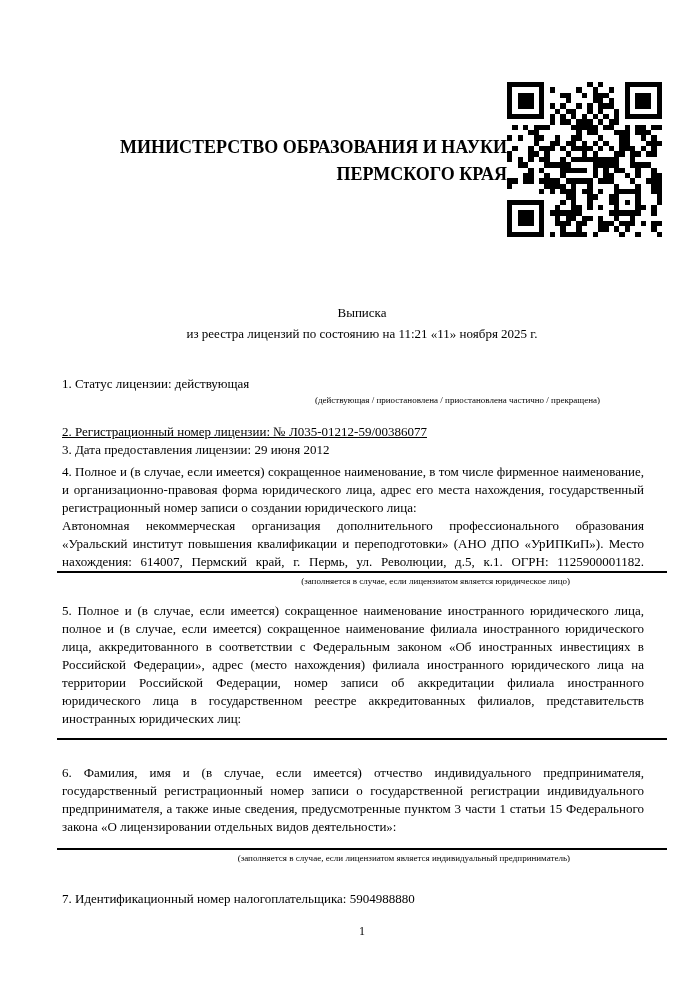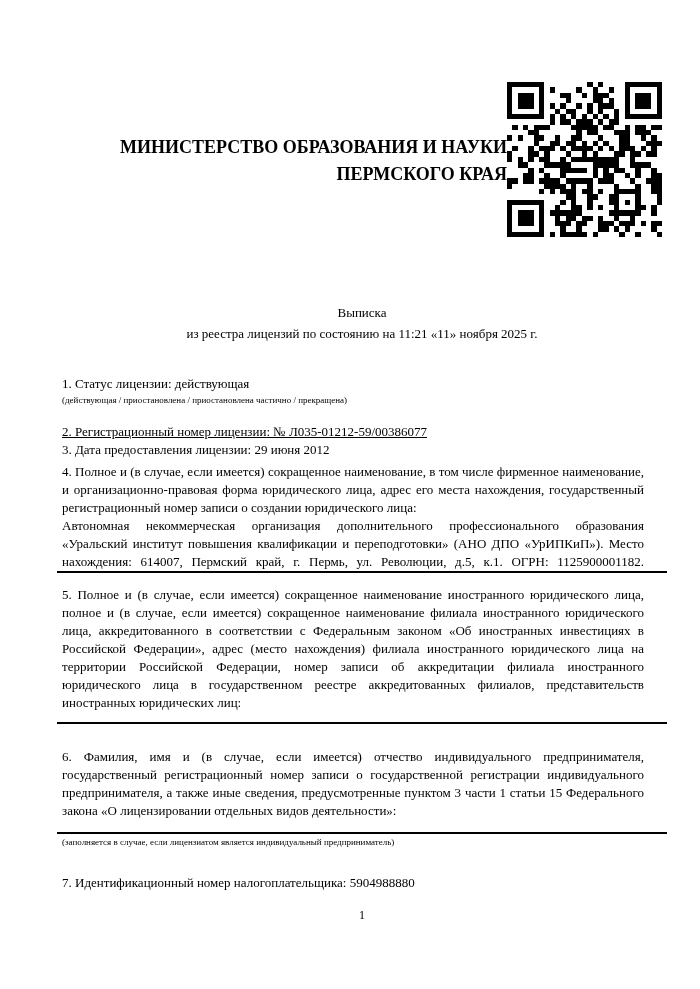--- a/index.html
+++ b/index.html
@@ -18,21 +18,21 @@
   .ministry { flex: 1 1 auto; padding-top: 52px; text-align: center; }
   .ministry-name { font-size: 18px; font-weight: bold; line-height: 27px; text-align: right; }
   .ministry-caption { font-size: 10.5px; line-height: 14px; margin-top: 5px; }
   .qr-box { flex: 0 0 155px; width: 155px; height: 155px; }
   .qr-box svg { display: block; width: 155px; height: 155px; shape-rendering: crispEdges; }
 
   .doc-title { margin-top: 65px; text-align: center; font-size: 13px; line-height: 21px; }
 
   .item { font-size: 13px; line-height: 18px; }
   .i1 { margin-top: 31px; }
-  .cap { font-size: 9px; line-height: 15px; text-align: left; }
+  .cap { font-size: 9px; line-height: 15px; text-align: right; }
   .cap-status { margin-right: 62px; }
   .rule-cap { margin-right: 92px; padding-top: 1px; }
   .i2 { margin-top: 15px; text-decoration: underline; }
   .i3 { }
   .para { font-size: 13px; line-height: 18px; text-align: justify; padding-right: 18px; }
   .p4 { margin-top: 4px; }
   .p4v { text-align-last: justify; }
   .p5 { margin-top: 13px; }
   .p6 { margin-top: 24px; }
   .rule { border-top: 2px solid #000000; margin-left: -5px; margin-right: -5px; height: 0; }
@@ -473,20 +473,21 @@
   <div class="item i1">1. Статус лицензии: действующая</div>
   <div class="cap cap-status">(действующая / приостановлена / приостановлена частично / прекращена)</div>
 
   <div class="item i2">2. Регистрационный номер лицензии: № Л035-01212-59/00386077</div>
 
   <div class="item i3">3. Дата предоставления лицензии: 29 июня 2012</div>
 
   <div class="para p4">4. Полное и (в случае, если имеется) сокращенное наименование, в том числе фирменное наименование, и организационно-правовая форма юридического лица, адрес его места нахождения, государственный регистрационный номер записи о создании юридического лица:</div>
   <div class="para p4v">Автономная некоммерческая организация дополнительного профессионального образования «Уральский институт повышения квалификации и переподготовки» (АНО ДПО «УрИПКиП»). Место нахождения: 614007, Пермский край, г. Пермь, ул. Революции, д.5, к.1. ОГРН: 1125900001182.</div>
   <div class="rule"></div>
+  <div class="cap rule-cap">(заполняется в случае, если лицензиатом является юридическое лицо)</div>
 
   <div class="para p5">5. Полное и (в случае, если имеется) сокращенное наименование иностранного юридического лица, полное и (в случае, если имеется) сокращенное наименование филиала иностранного юридического лица, аккредитованного в соответствии с Федеральным законом «Об иностранных инвестициях в Российской Федерации», адрес (место нахождения) филиала иностранного юридического лица на территории Российской Федерации, номер записи об аккредитации филиала иностранного юридического лица в государственном реестре аккредитованных филиалов, представительств иностранных юридических лиц:</div>
   <div class="rule rule-gap-5"></div>
 
   <div class="para p6">6. Фамилия, имя и (в случае, если имеется) отчество индивидуального предпринимателя, государственный регистрационный номер записи о государственной регистрации индивидуального предпринимателя, а также иные сведения, предусмотренные пунктом 3 части 1 статьи 15 Федерального закона «О лицензировании отдельных видов деятельности»:</div>
   <div class="rule rule-gap-6"></div>
   <div class="cap rule-cap">(заполняется в случае, если лицензиатом является индивидуальный предприниматель)</div>
 
   <div class="item i7">7. Идентификационный номер налогоплательщика: 5904988880</div>
 

